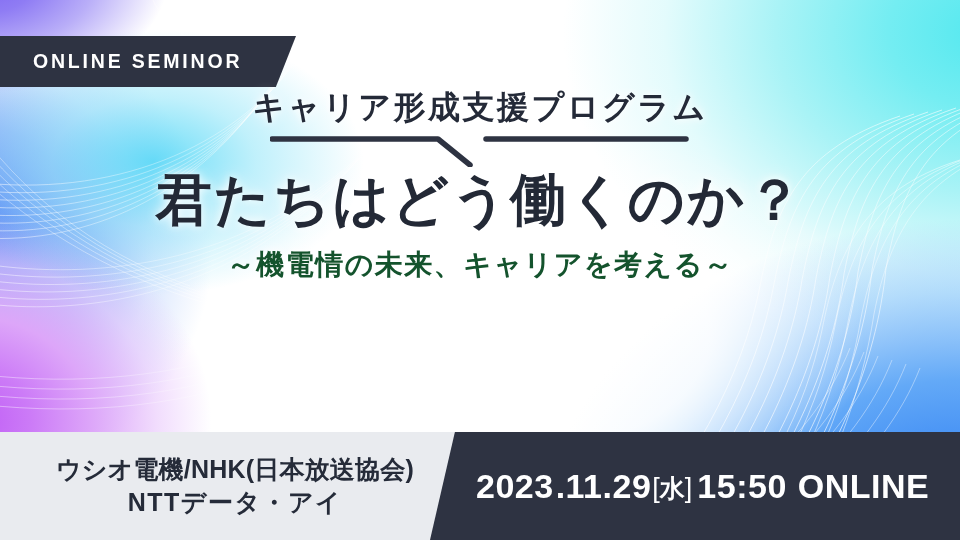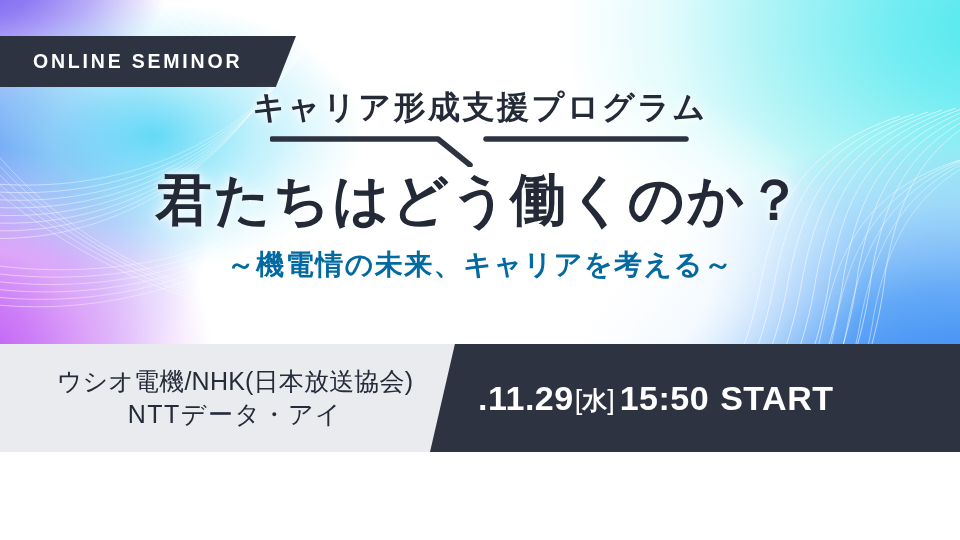--- a/index.html
+++ b/index.html
@@ -8,21 +8,21 @@
     padding: 0;
     background: #ffffff;
   }
   body {
     font-family: "Liberation Sans", "DejaVu Sans", sans-serif;
   }
 
   .poster {
     position: relative;
     width: 960px;
-    height: 452px;
+    height: 540px;
     overflow: hidden;
     background: #ffffff;
   }
 
   
   .bg-base {
     position: absolute;
     inset: 0;
     background: #ffffff;
   }
@@ -142,21 +142,21 @@
     line-height: 1.12;
     margin-top: 2px;
     text-shadow: 0 0 9px rgba(255,255,255,0.95),
                  0 0 18px rgba(255,255,255,0.8);
   }
 
   .sub-title {
     font-family: "Liberation Serif", "DejaVu Serif", serif;
     font-size: 28px;
     font-weight: 700;
-    color: #0369a1;
+    color: #14532d;
     letter-spacing: 1.5px;
     line-height: 1.2;
     margin-top: 16px;
     text-shadow: 0 0 8px rgba(255,255,255,0.95),
                  0 0 16px rgba(255,255,255,0.8);
   }
 
   
   .bottom-bar {
     position: absolute;
@@ -172,21 +172,21 @@
     width: 470px;
     height: 108px;
     background: #e9ebef;
     display: flex;
     flex-direction: column;
     align-items: center;
     justify-content: center;
   }
   .org-line {
     color: #252b39;
-    font-weight: 400;
+    font-weight: 700;
     font-size: 25px;
     letter-spacing: 0.2px;
     line-height: 1.32;
     white-space: nowrap;
     font-family: "Liberation Sans", "DejaVu Sans", sans-serif;
     text-align: right;
   }
   .org-line.second {
     letter-spacing: 1.5px;
   }
@@ -363,24 +363,25 @@
 
   <div class="bottom-bar">
 
     <div class="bottom-left">
       <div class="org-line">ウシオ電機/NHK(日本放送協会)</div>
       <div class="org-line second">NTTデータ・アイ</div>
     </div>
 
     <div class="bottom-right">
       <div class="date-text">
+        <span class="date-year">2023</span>
         <span class="date-md">.11.29</span>
         <span class="date-dow">
           <span class="brk">[</span><span>水</span><span class="brk">]</span>
         </span>
         <span class="date-time">15:50</span>
-        <span class="date-start">START</span>
+        <span class="date-start">ONLINE</span>
       </div>
     </div>
 
   </div>
 
 </div>
 
 </body></html>

